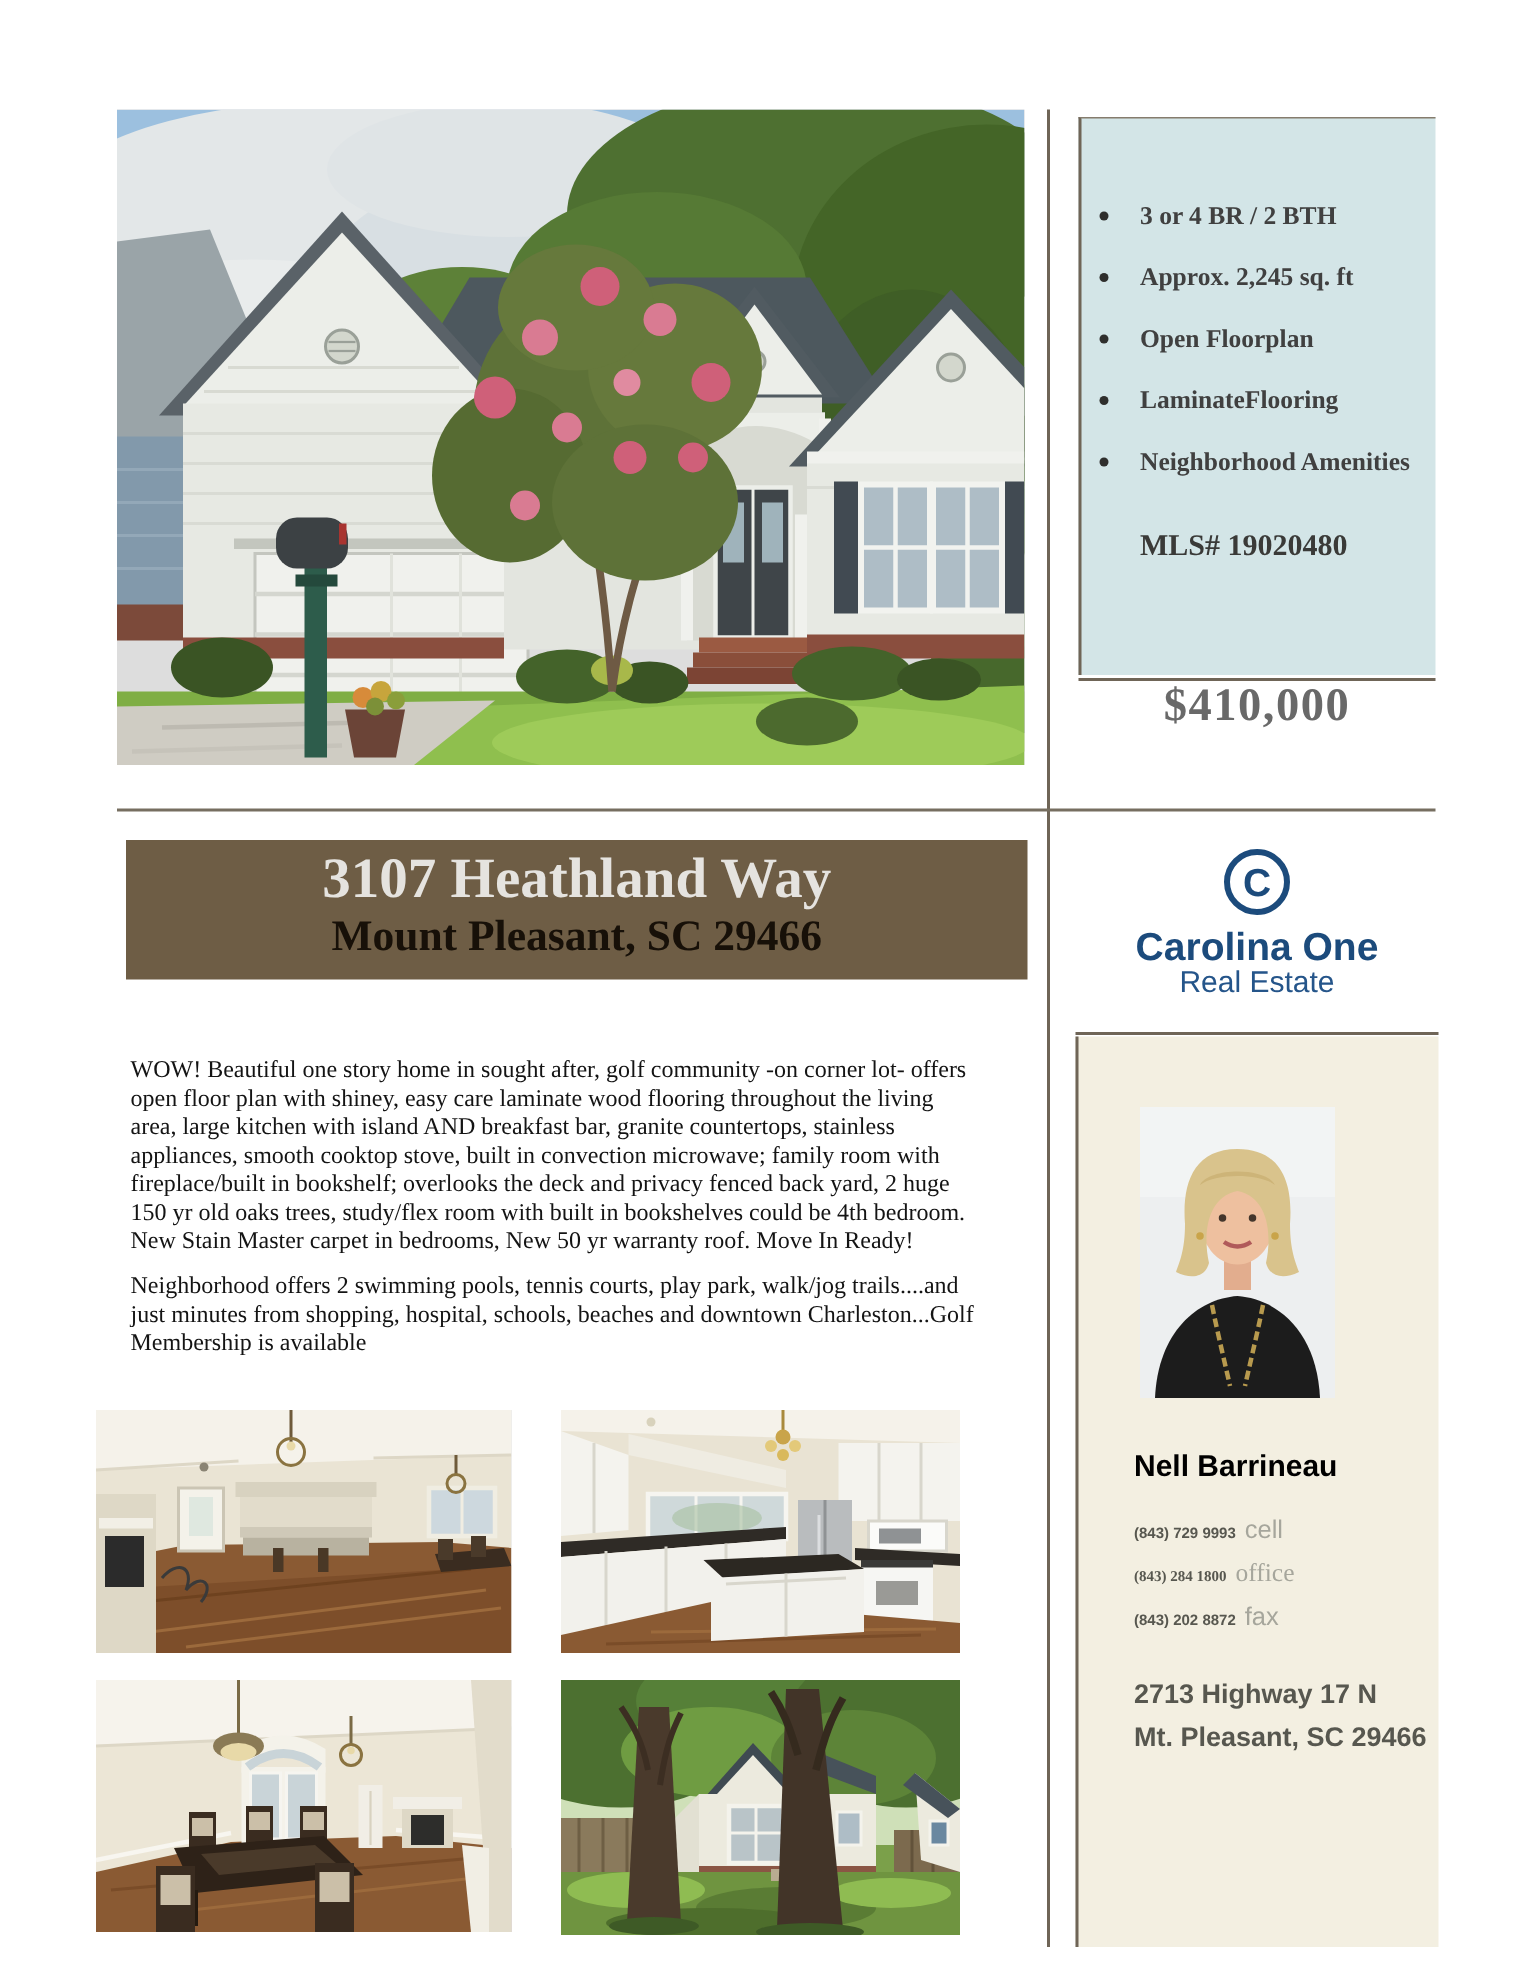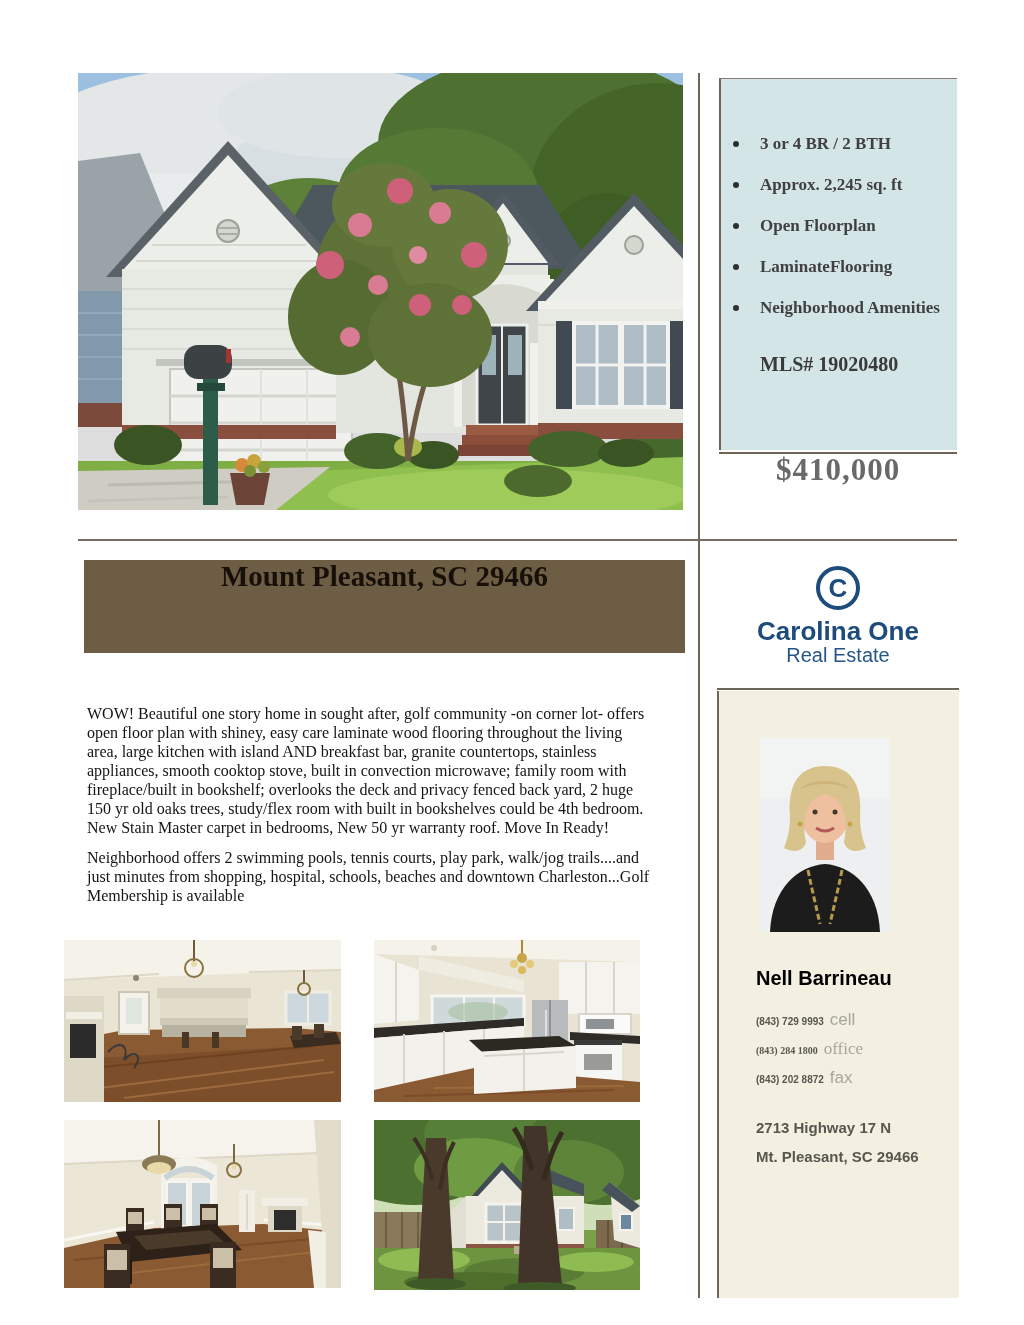--- a/index.html
+++ b/index.html
@@ -37,21 +37,21 @@
 
   
   .agent-panel{position:absolute;left:717px;top:691px;width:242px;height:607px;
       background:#f3efe1;border-left:2px solid #6f6557;box-sizing:border-box;
       font-family:"Liberation Sans",sans-serif;}
   .agent-photo{position:absolute;left:41px;top:47px;width:130px;height:194px;overflow:hidden;}
   .agent-name{position:absolute;left:37px;top:276px;font-weight:bold;font-size:20px;color:#000000;}
   .phone-line{position:absolute;left:37px;height:29px;white-space:nowrap;}
   .phone-number{font-weight:bold;font-size:10px;color:#57574f;}
   .phone-label{font-size:17px;color:#a6a69c;margin-left:6px;}
-  .office-line{position:absolute;left:37px;font-weight:bold;font-size:15px;color:#57574f;white-space:nowrap;}
+  .office-line{position:absolute;left:37px;font-weight:bold;font-size:18px;color:#57574f;white-space:nowrap;}
 
   
   .banner{position:absolute;left:84px;top:560px;width:601px;height:93px;background:#6e5d45;
       text-align:center;}
   .banner-line1{margin-top:4px;font-weight:bold;font-size:38px;line-height:44px;color:#e5e3df;}
   .banner-line2{font-weight:bold;font-size:29px;line-height:33px;color:#171008;text-align:center;}
 
   
   .description{position:absolute;left:87px;top:704px;width:600px;
       font-size:16px;line-height:19px;color:#141414;}
@@ -243,20 +243,21 @@
     </div>
     <div class="phone-line" style="top:377px;">
       <span class="phone-number">(843) 202 8872</span><span class="phone-label">fax</span>
     </div>
 
     <div class="office-line" style="top:428px;">2713 Highway 17 N</div>
     <div class="office-line" style="top:457px;">Mt. Pleasant, SC 29466</div>
   </div>
 
   <div class="banner">
+    <div class="banner-line1">3107 Heathland Way</div>
     <div class="banner-line2">Mount Pleasant, SC 29466</div>
   </div>
 
   <div class="description">
     <div>
       <div class="line">WOW! Beautiful one story home in sought after, golf community -on corner lot- offers</div>
       <div class="line">open floor plan with shiney, easy care laminate wood flooring throughout the living</div>
       <div class="line">area, large kitchen with island AND breakfast bar, granite countertops, stainless</div>
       <div class="line">appliances, smooth cooktop stove, built in convection microwave; family room with</div>
       <div class="line">fireplace/built in bookshelf; overlooks the deck and privacy fenced back yard, 2 huge</div>

